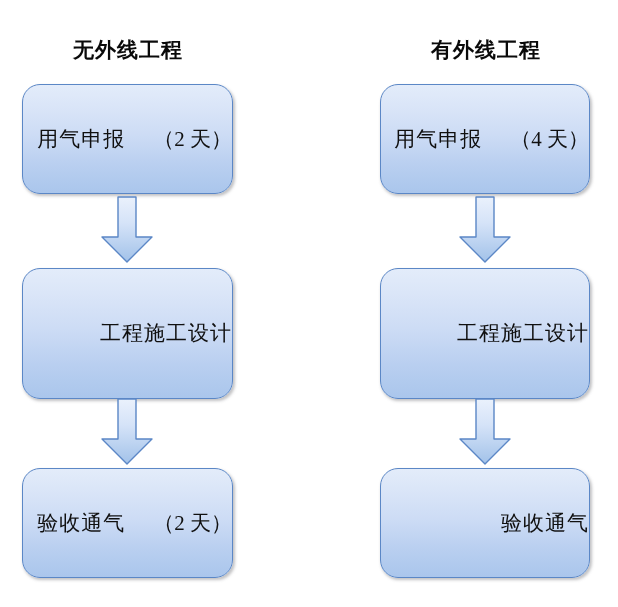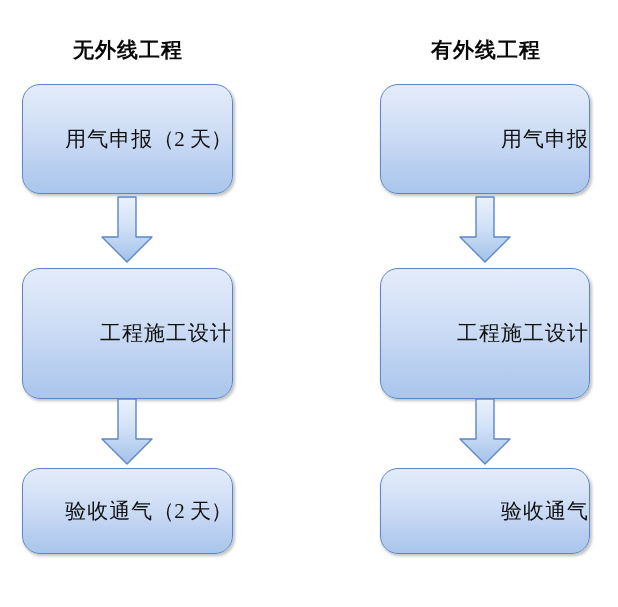--- a/index.html
+++ b/index.html
@@ -56,29 +56,30 @@
     font-size: 21px;
     color: #101010;
     line-height: 1.34;
     letter-spacing: 1px;
     white-space: nowrap;
     text-align: center;
     font-family: "Liberation Serif", "DejaVu Serif", serif;
   }
   .node-line.sub {
     letter-spacing: 0px;
+    margin-left: 28px;
   }
 
   
   .col-l { left: 22px;  width: 211px; }
   .col-r { left: 380px; width: 210px; }
 
   .row-1 { top: 84px;  height: 110px; }
   .row-2 { top: 268px; height: 131px; }
-  .row-3 { top: 468px; height: 86px; }
+  .row-3 { top: 468px; height: 110px; }
 
   
   .arrow {
     position: absolute;
     width: 52px;
     height: 68px;
   }
   .arrow svg { display: block; width: 52px; height: 68px; }
 
   #arrow-l-1 { left: 101px; top: 196px; }
@@ -104,20 +105,21 @@
     <div class="node-line">工程施工设计</div>
   </div>
 
   <div class="node col-l row-3">
     <div class="node-line">验收通气</div>
     <div class="node-line sub">（2 天）</div>
   </div>
 
   <div class="node col-r row-1">
     <div class="node-line">用气申报</div>
+    <div class="node-line sub">（4 天）</div>
   </div>
 
   <div class="node col-r row-2">
     <div class="node-line">工程施工设计</div>
   </div>
 
   <div class="node col-r row-3">
     <div class="node-line">验收通气</div>
   </div>
 

